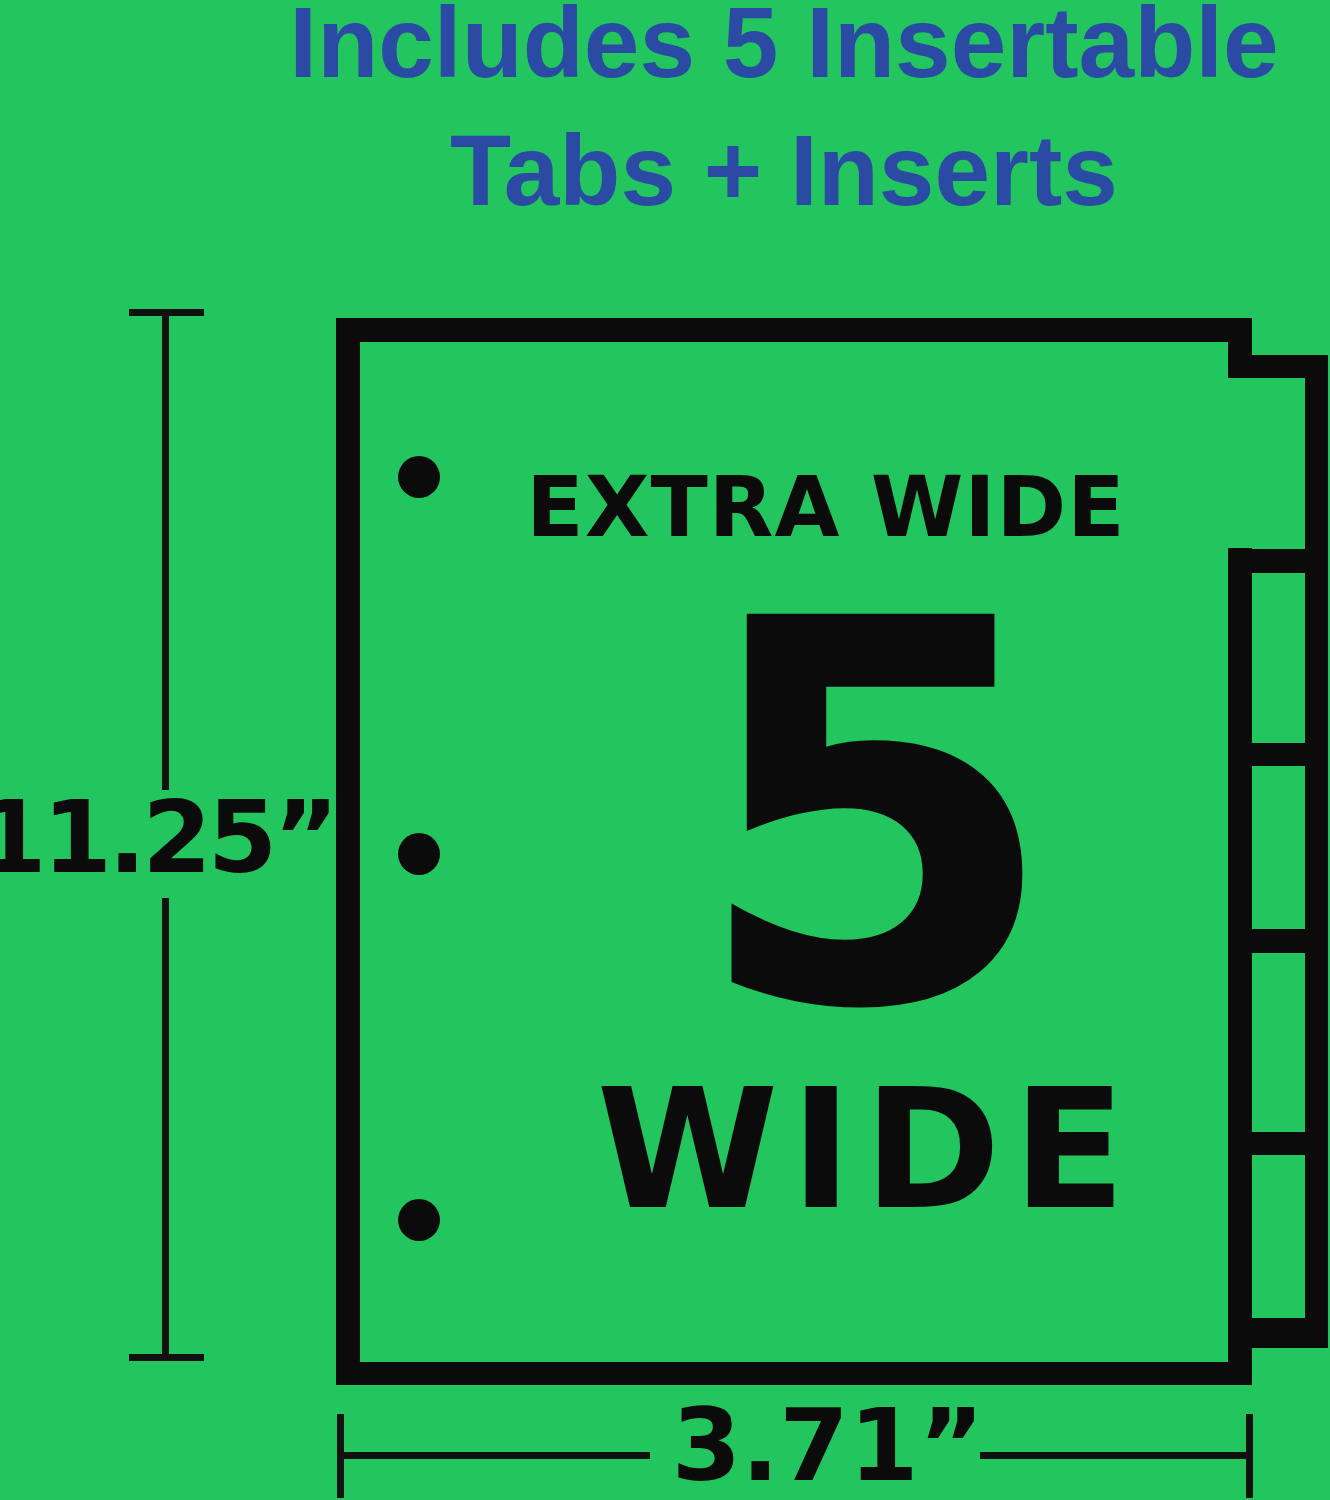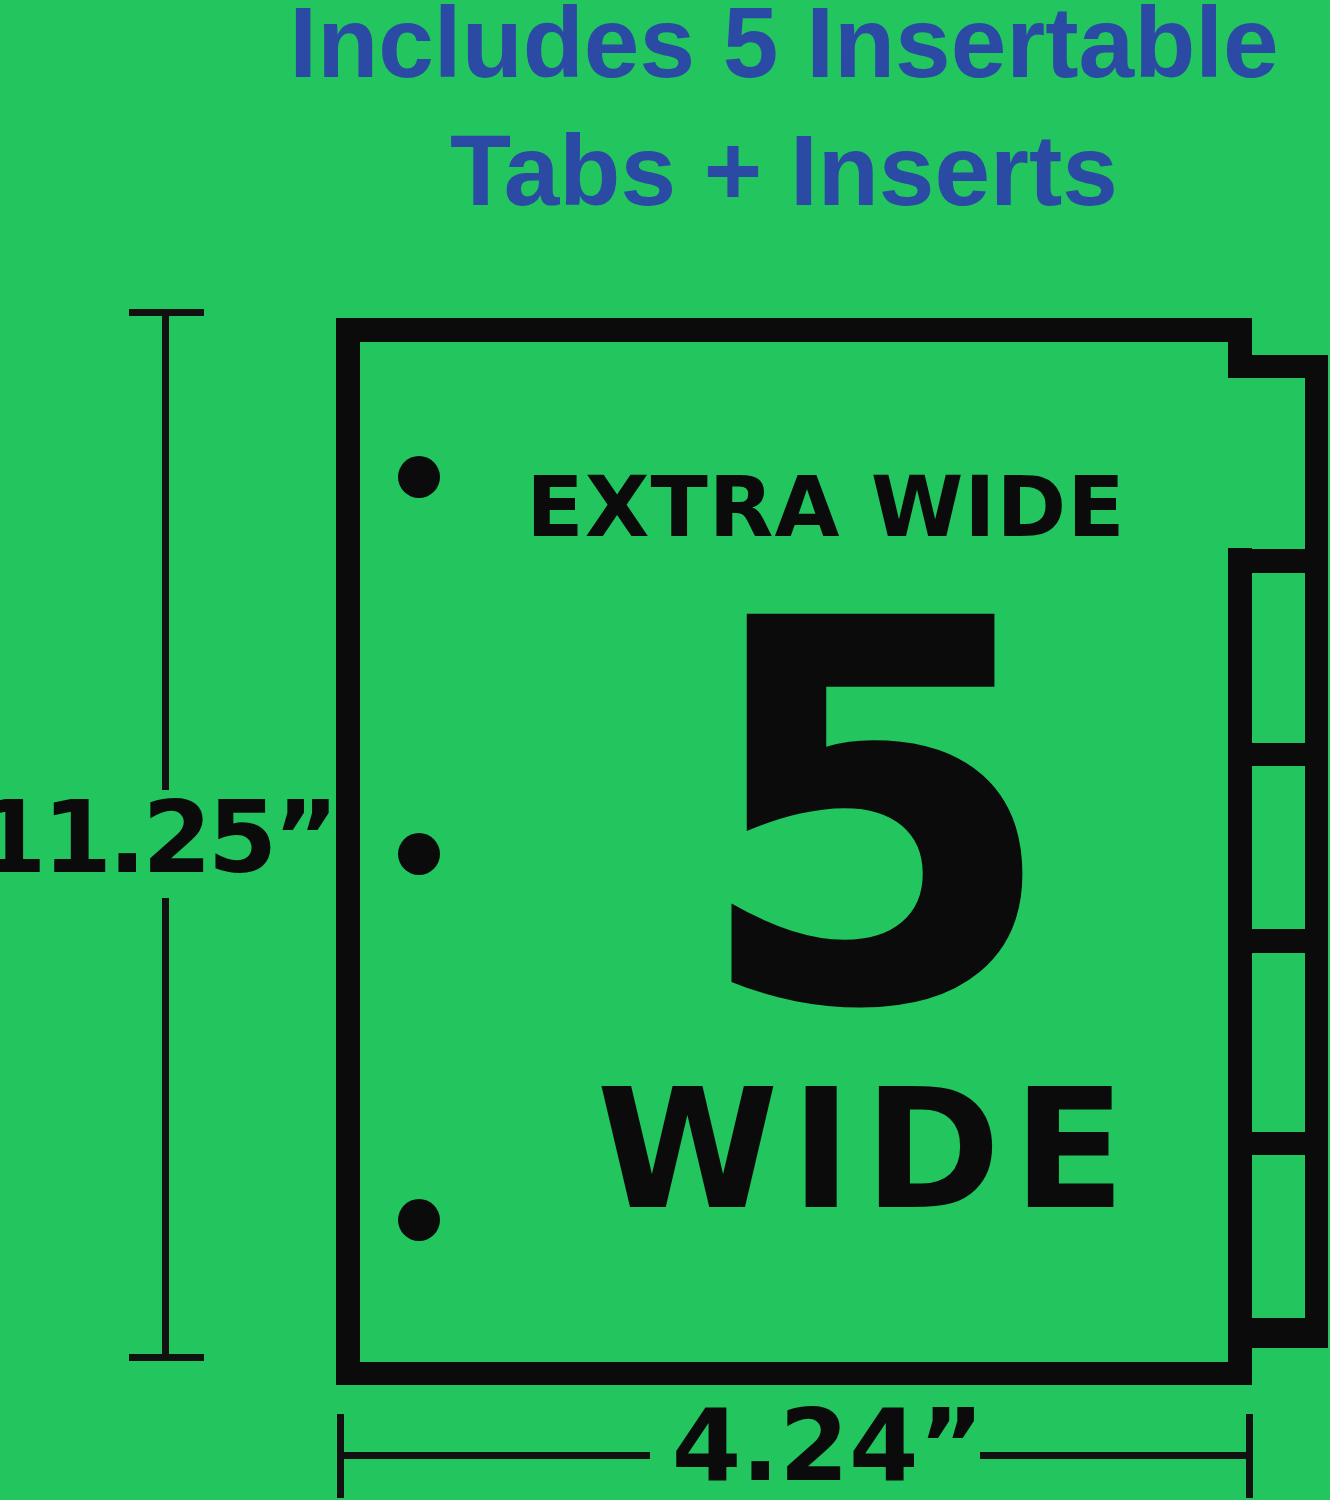--- a/index.html
+++ b/index.html
@@ -90,16 +90,16 @@
     <div class="dim vdim-tick-top"></div>
     <div class="dim vdim-tick-bot"></div>
     <div class="dim-label height-label">11.25”</div>
   </div>
 
   <div>
     <div class="dim hdim-seg-left"></div>
     <div class="dim hdim-seg-right"></div>
     <div class="dim hdim-tick-left"></div>
     <div class="dim hdim-tick-right"></div>
-    <div class="dim-label width-label">4.24”</div>
+    <div class="dim-label width-label">3.71”</div>
   </div>
 
 </div>
 
 </body></html>

